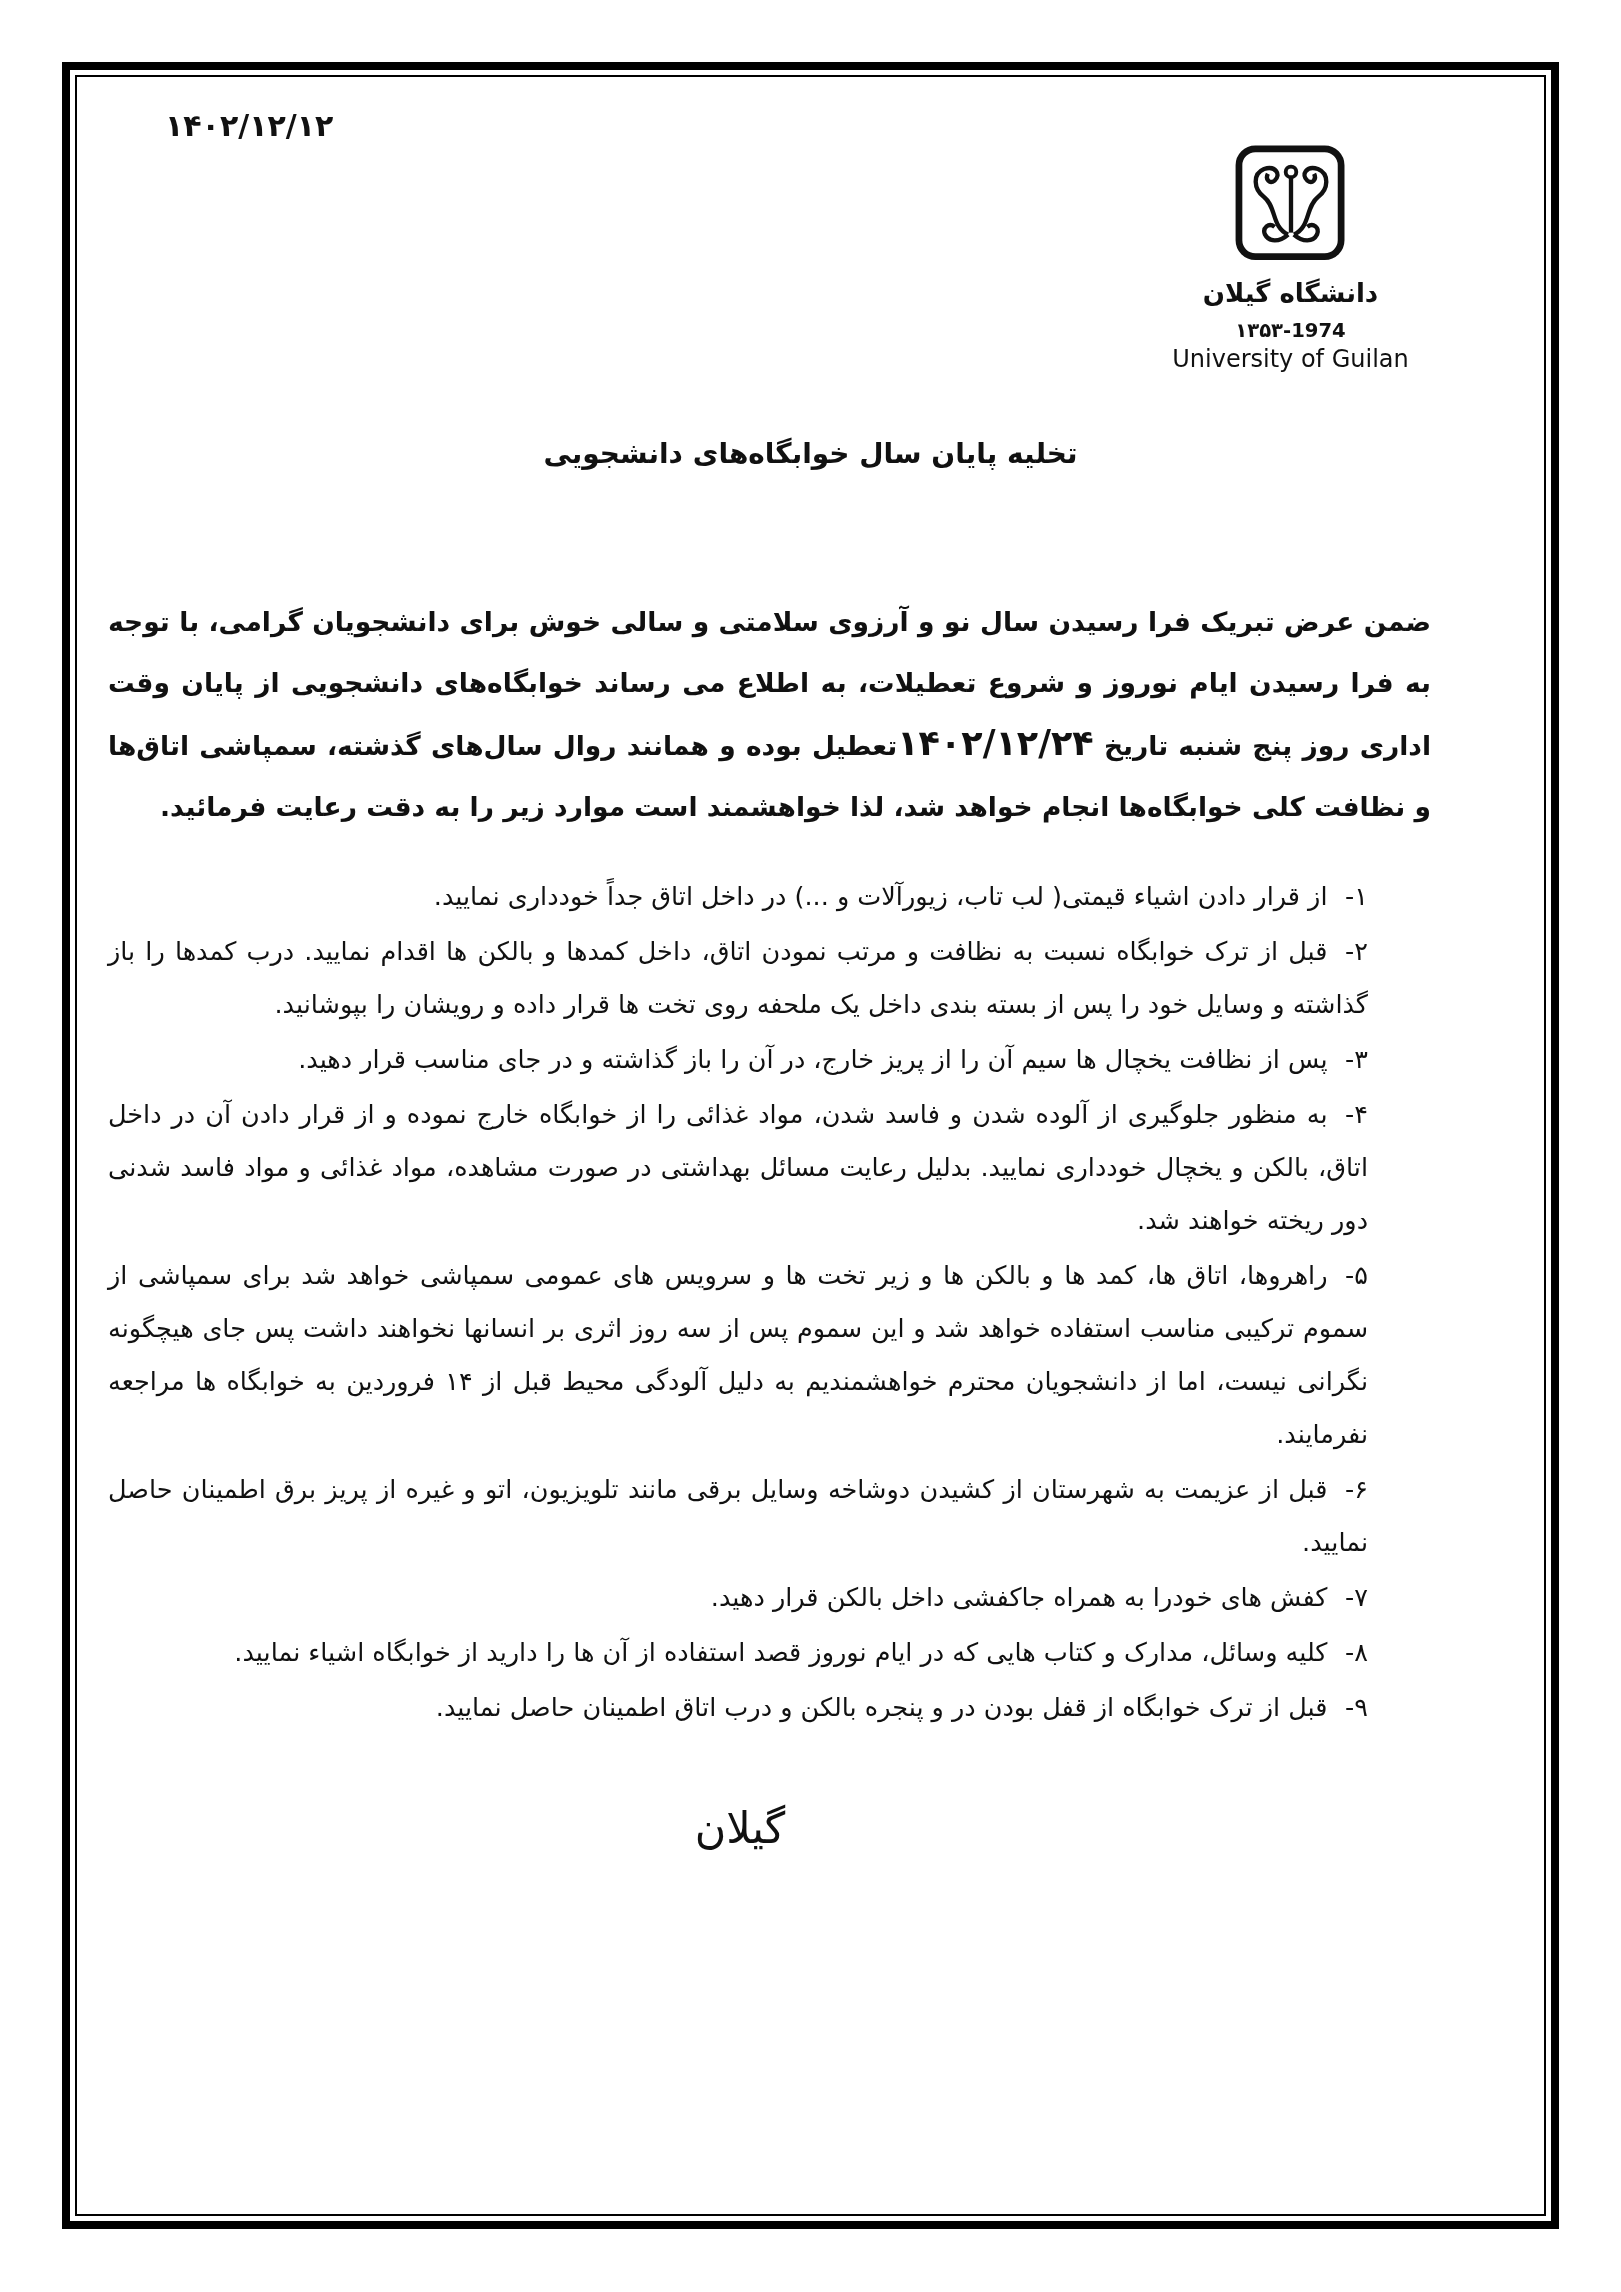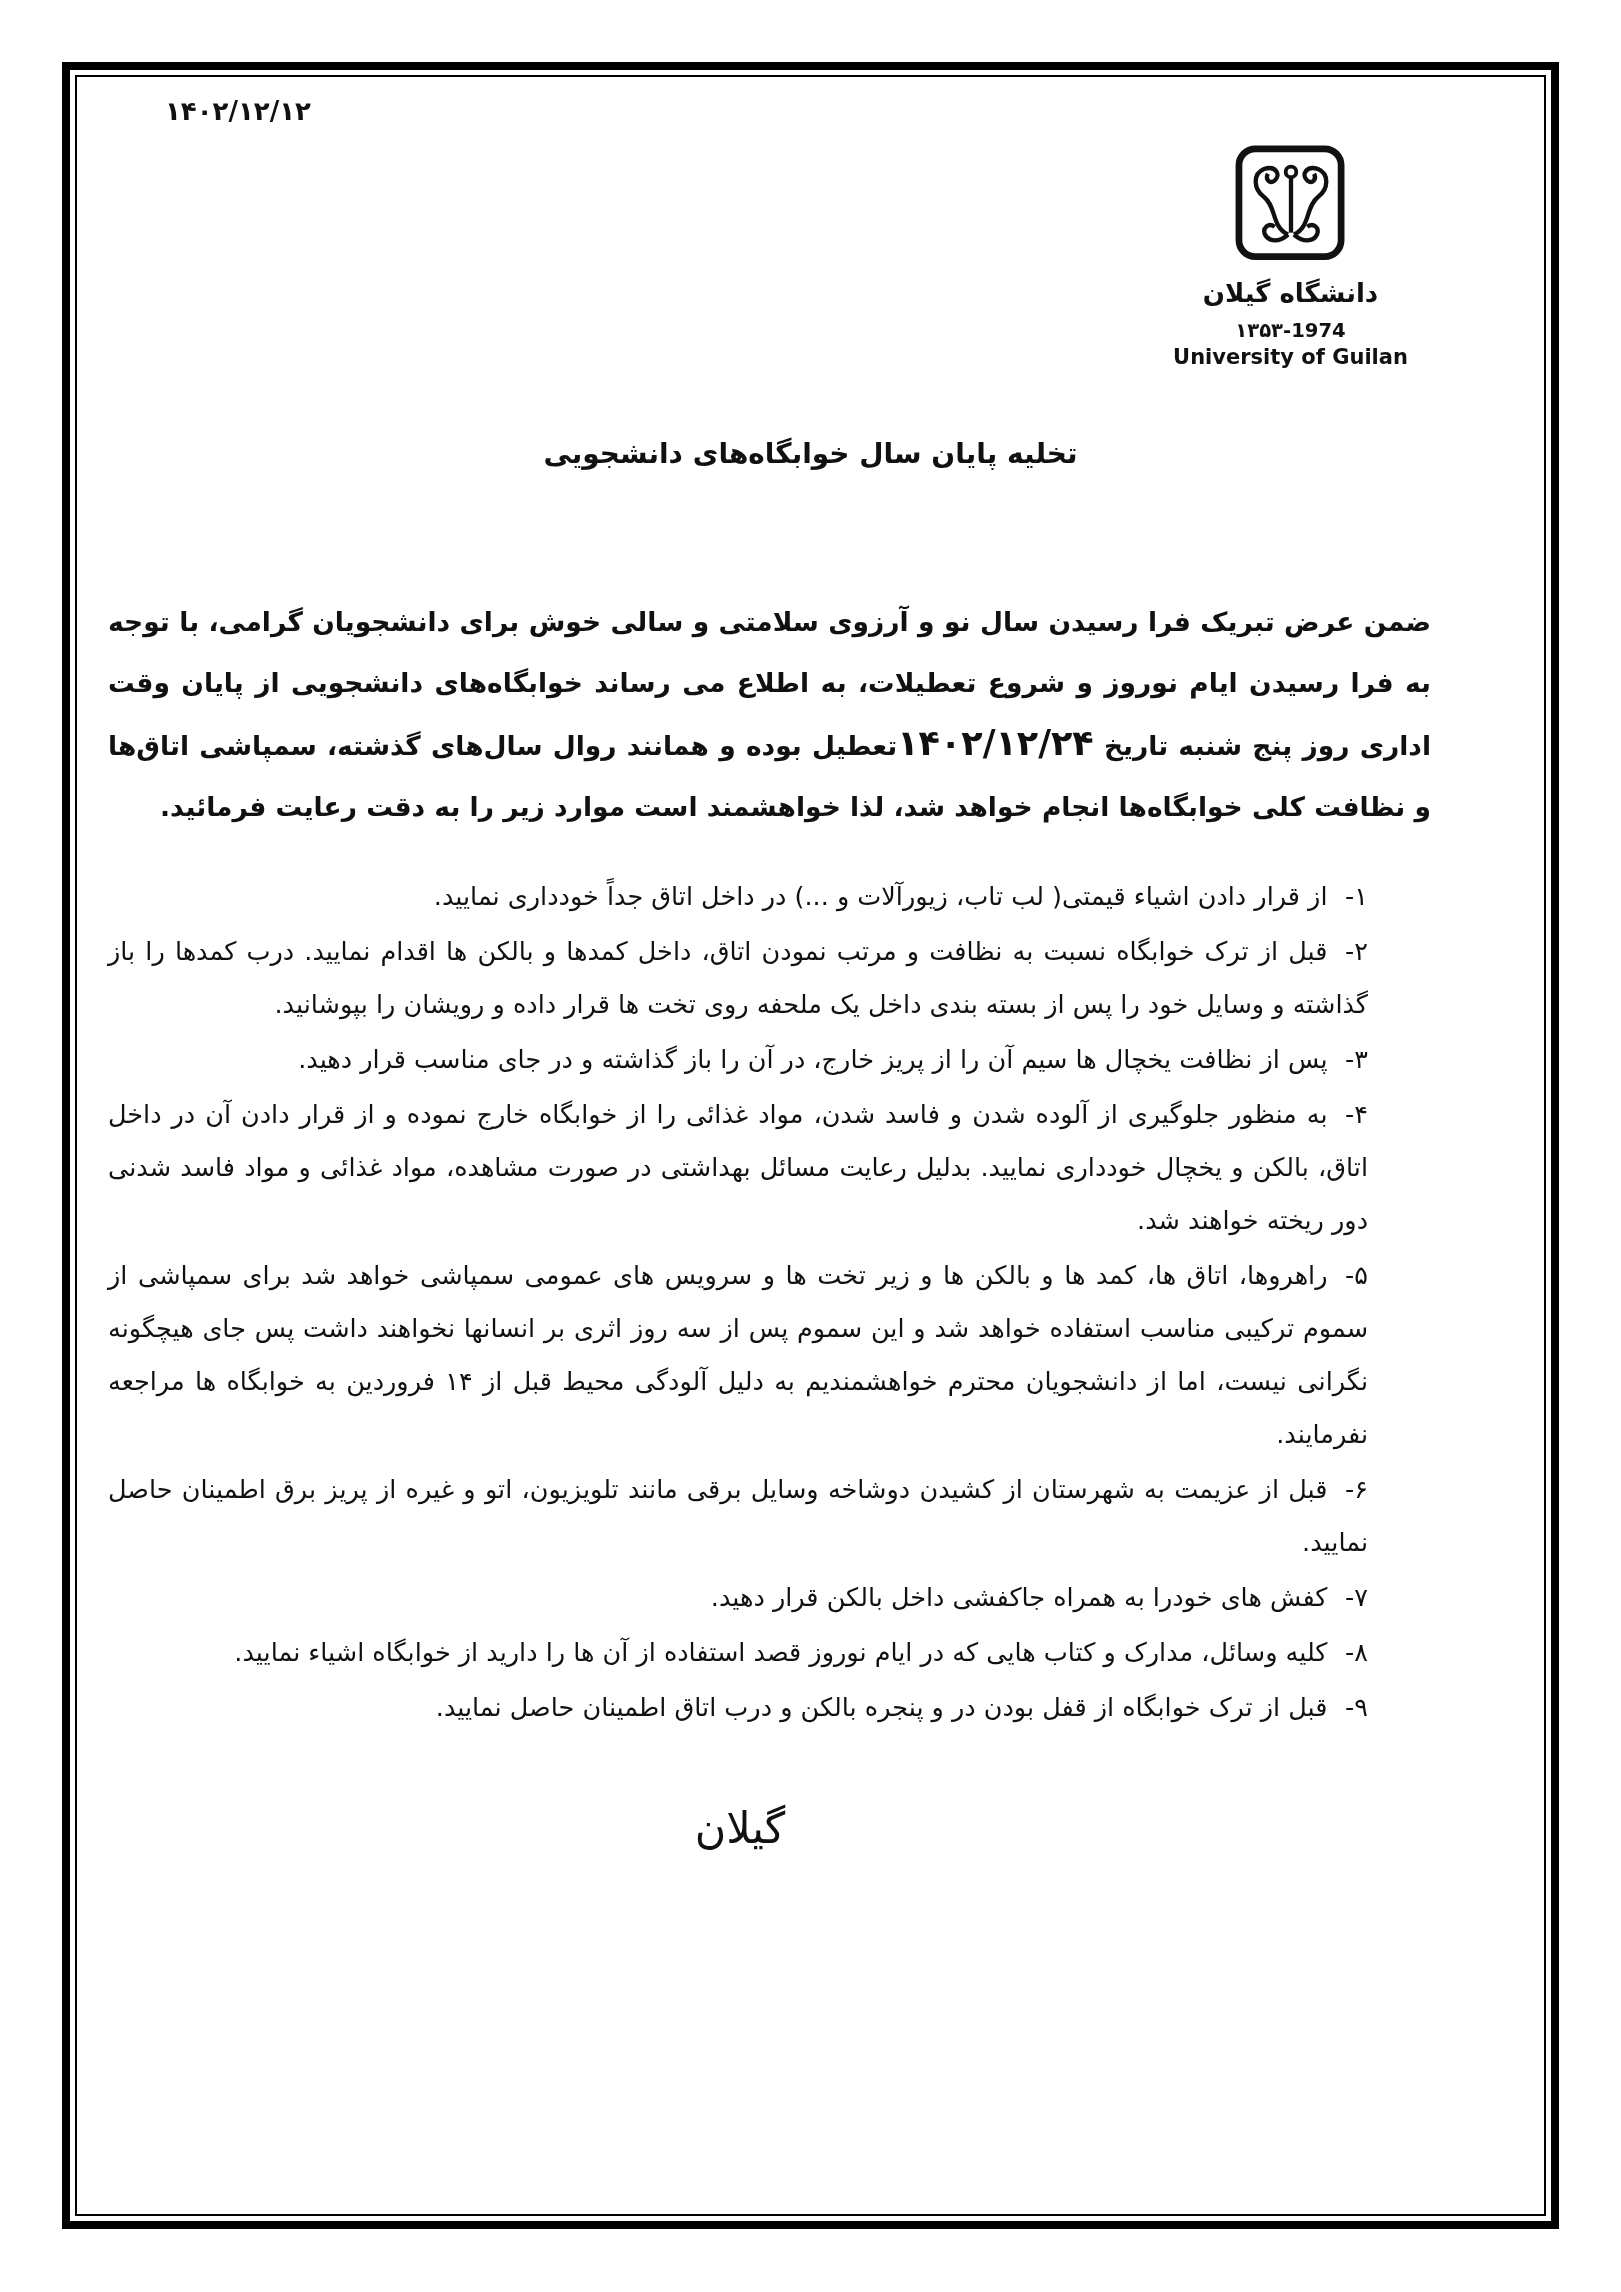--- a/index.html
+++ b/index.html
@@ -17,23 +17,23 @@
     width:1497px; height:2167px;
     border:8.8px solid #000000;
     box-sizing:border-box;
   }
   .frame-inner {
     position:absolute; left:4.9px; top:4.9px; right:4.9px; bottom:4.9px;
     border:2.9px solid #000000;
   }
   
   .doc-date {
-    position:absolute; left:165px; top:96px;
+    position:absolute; left:165px; top:108px;
     direction:rtl;
-    font-size:26px; font-weight:bold;
+    font-size:30px; font-weight:bold;
     letter-spacing:8.8px;
     white-space:nowrap;
   }
   
   .logo {
     position:absolute; left:1155px; top:143px; width:271px;
     text-align:center;
   }
   .logo-emblem { display:block; margin:0 auto; }
   .logo-callig {
@@ -42,21 +42,21 @@
     margin-top:2px;
     letter-spacing:1px;
   }
   .logo-years {
     direction:ltr;
     font-size:19.6px; font-weight:bold;
     letter-spacing:2px;
     margin-top:11px;
   }
   .logo-latin {
-    font-size:21px; font-weight:bold;
+    font-size:24px; font-weight:normal;
     margin-top:2.9px;
     white-space:nowrap;
   }
   
   .title {
     position:absolute; left:0; width:100%; top:437px;
     direction:rtl; text-align:center;
     font-size:28px; font-weight:bold;
   }
   

